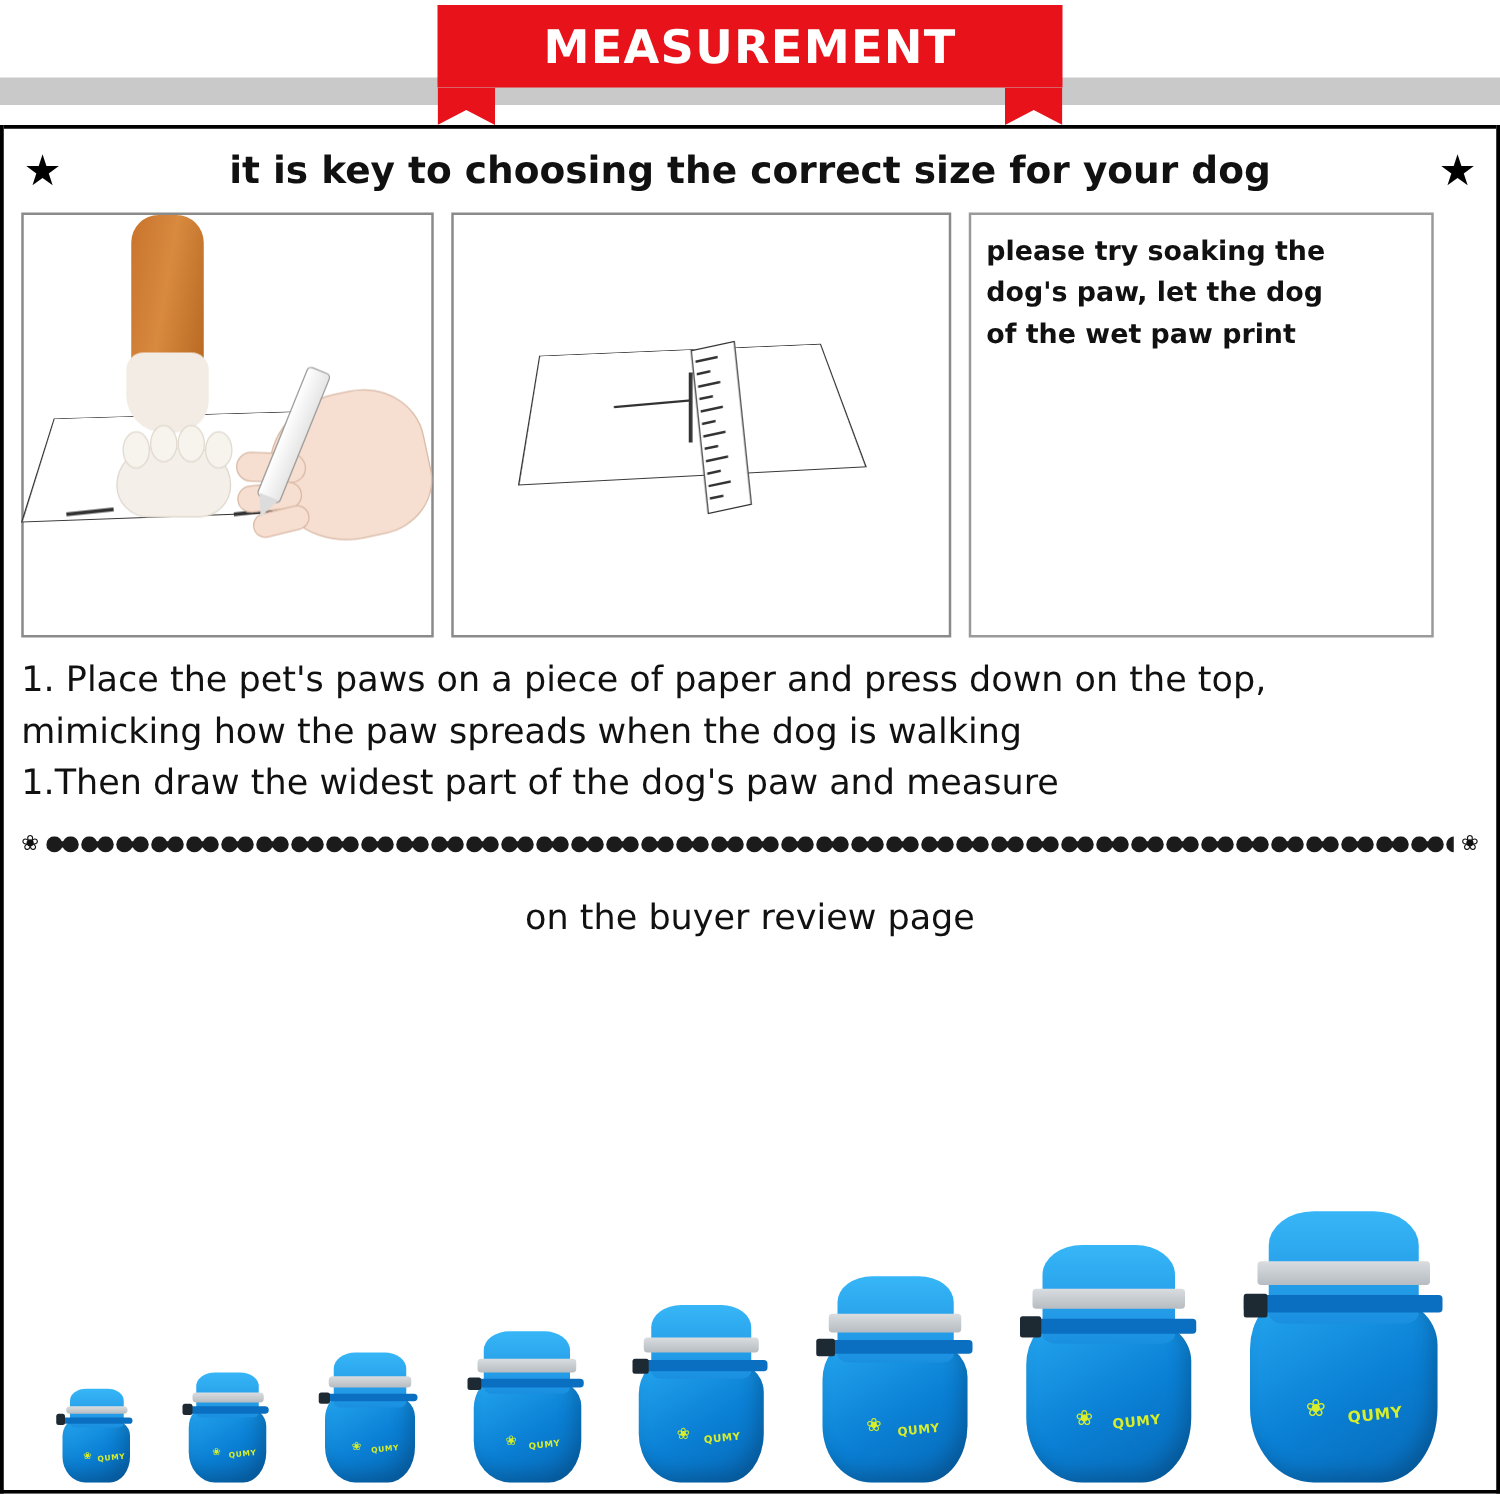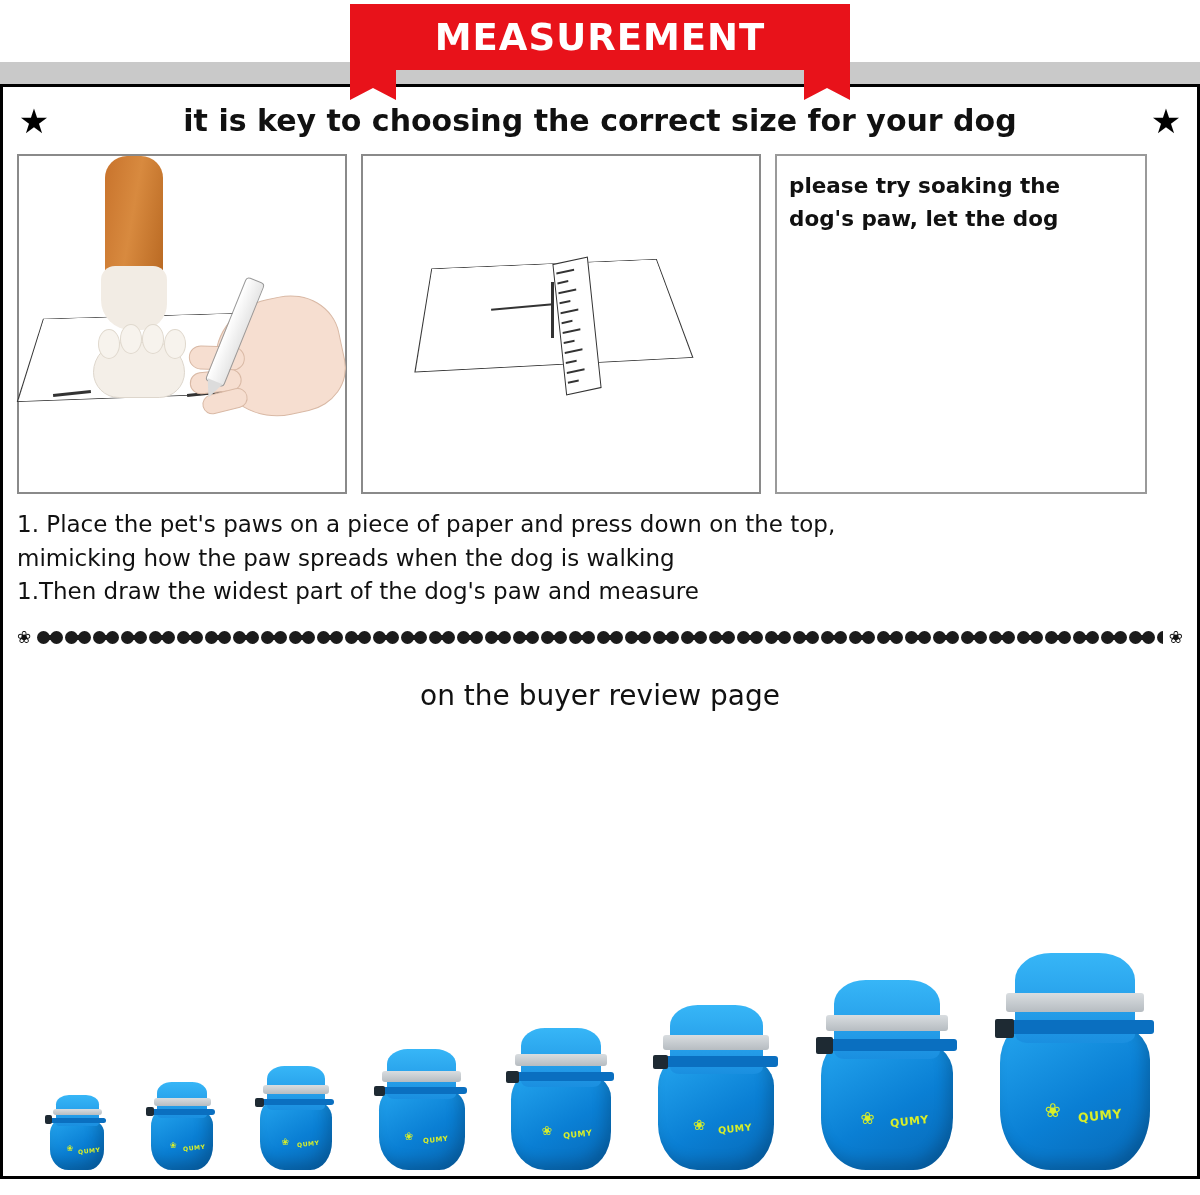--- a/index.html
+++ b/index.html
@@ -9,21 +9,21 @@
     height: 1195px;
     background: #ffffff;
     font-family: "DejaVu Sans", sans-serif;
     position: relative;
     overflow: hidden;
   }
 
   
   .banner-wrap {
     position: relative;
-    height: 84px;
+    height: 100px;
   }
   .gray-bar {
     position: absolute;
     left: 0; right: 0;
     top: 62px;
     height: 22px;
     background: #c9c9c9;
   }
   .ribbon {
     position: absolute;
@@ -246,21 +246,21 @@
   .tick {
     position:absolute;
     left: 2px;
     height: 1.6px;
     background:#333;
   }
 
   
   .steps {
     margin-top: 14px;
-    font-size: 23px;
+    font-size: 28px;
     line-height: 1.45;
     color: #111;
   }
 
   
   .divider {
     margin-top: 16px;
     display:flex;
     align-items:center;
     gap:6px;
@@ -426,20 +426,21 @@
         <div class="tick" style="top:88px;width:18px;"></div>
         <div class="tick" style="top:98px;width:11px;"></div>
         <div class="tick" style="top:108px;width:18px;"></div>
         <div class="tick" style="top:118px;width:11px;"></div>
       </div>
     </div>
 
     <div class="panel p3">
       <div class="note-line">please try soaking the</div>
       <div class="note-line">dog's paw, let the dog</div>
+      <div class="note-line">of the wet paw print</div>
     </div>
   </div>
 
   <div class="steps">
     <div>1. Place the pet's paws on a piece of paper and press down on the top,</div>
     <div>mimicking how the paw spreads when the dog is walking</div>
     <div>1.Then draw the widest part of the dog's paw and measure</div>
   </div>
 
   <div class="divider">

